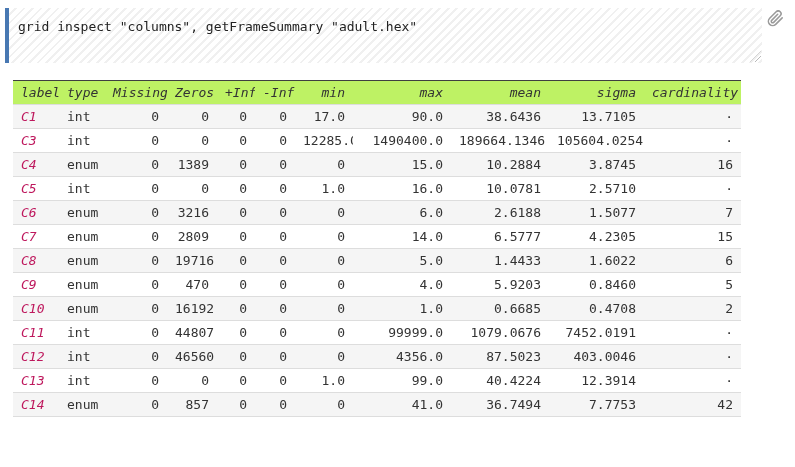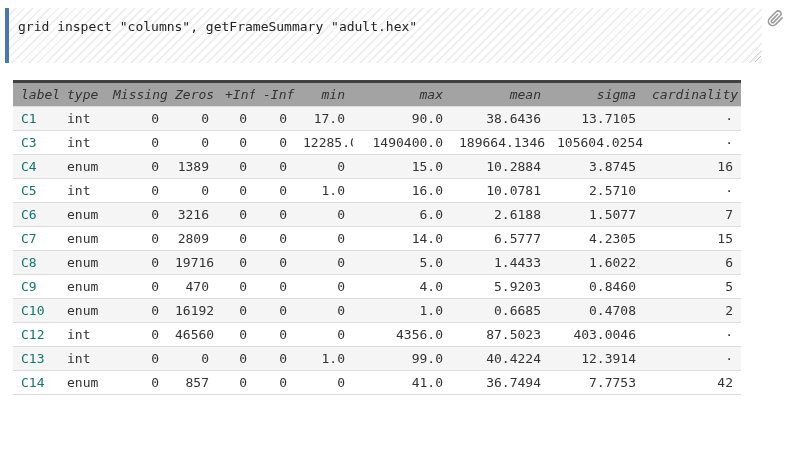--- a/index.html
+++ b/index.html
@@ -31,31 +31,31 @@
   .paperclip{
     position:absolute;top:10px;right:11px;width:17px;height:17px;
   }
   
   table.summary{
     border-collapse:collapse;table-layout:fixed;
     position:absolute;top:80px;left:13px;width:728px;
     font-size:13px;line-height:15px;
   }
   table.summary th{
-    font-style:italic;font-weight:normal;background:#a3a3a3;
-    border-top:3px solid #404040;border-bottom:1px solid #dddddd;
+    font-style:italic;font-weight:normal;background:#bef264;
+    border-top:1px solid #404040;border-bottom:1px solid #dddddd;
     padding:4px 8px;white-space:nowrap;overflow:hidden;margin-left:27px;
   }
   table.summary td{
     padding:4px 8px;border-bottom:1px solid #dddddd;
     white-space:nowrap;overflow:hidden;
   }
   table.summary tbody tr:nth-child(odd) td{background:#f5f5f5;}
   .al{text-align:left;} .ar{text-align:right;}
-  a.label-link{color:#0f766e;text-decoration:none;cursor:pointer;}
+  a.label-link{color:#be185d;text-decoration:none;cursor:pointer;font-style:italic;}
   
   col.c0{width:46px} col.c1{width:46px} col.c2{width:62px} col.c3{width:50px}
   col.c4{width:38px} col.c5{width:40px} col.c6{width:58px} col.c7{width:98px}
   col.c8{width:98px} col.c9{width:95px} col.c10{width:97px}
 </style>
 </head>
 <body>
 
 <div class="flow-cell">
   <div class="cell-accent-bar"></div>
@@ -212,20 +212,33 @@
         <td class="ar">16192</td>
         <td class="ar">0</td>
         <td class="ar">0</td>
         <td class="ar">0</td>
         <td class="ar">1.0</td>
         <td class="ar">0.6685</td>
         <td class="ar">0.4708</td>
         <td class="ar">2</td>
       </tr>
       <tr>
+        <td class="al"><a class="label-link">C11</a></td>
+        <td class="al">int</td>
+        <td class="ar">0</td>
+        <td class="ar">44807</td>
+        <td class="ar">0</td>
+        <td class="ar">0</td>
+        <td class="ar">0</td>
+        <td class="ar">99999.0</td>
+        <td class="ar">1079.0676</td>
+        <td class="ar">7452.0191</td>
+        <td class="ar">·</td>
+      </tr>
+      <tr>
         <td class="al"><a class="label-link">C12</a></td>
         <td class="al">int</td>
         <td class="ar">0</td>
         <td class="ar">46560</td>
         <td class="ar">0</td>
         <td class="ar">0</td>
         <td class="ar">0</td>
         <td class="ar">4356.0</td>
         <td class="ar">87.5023</td>
         <td class="ar">403.0046</td>

